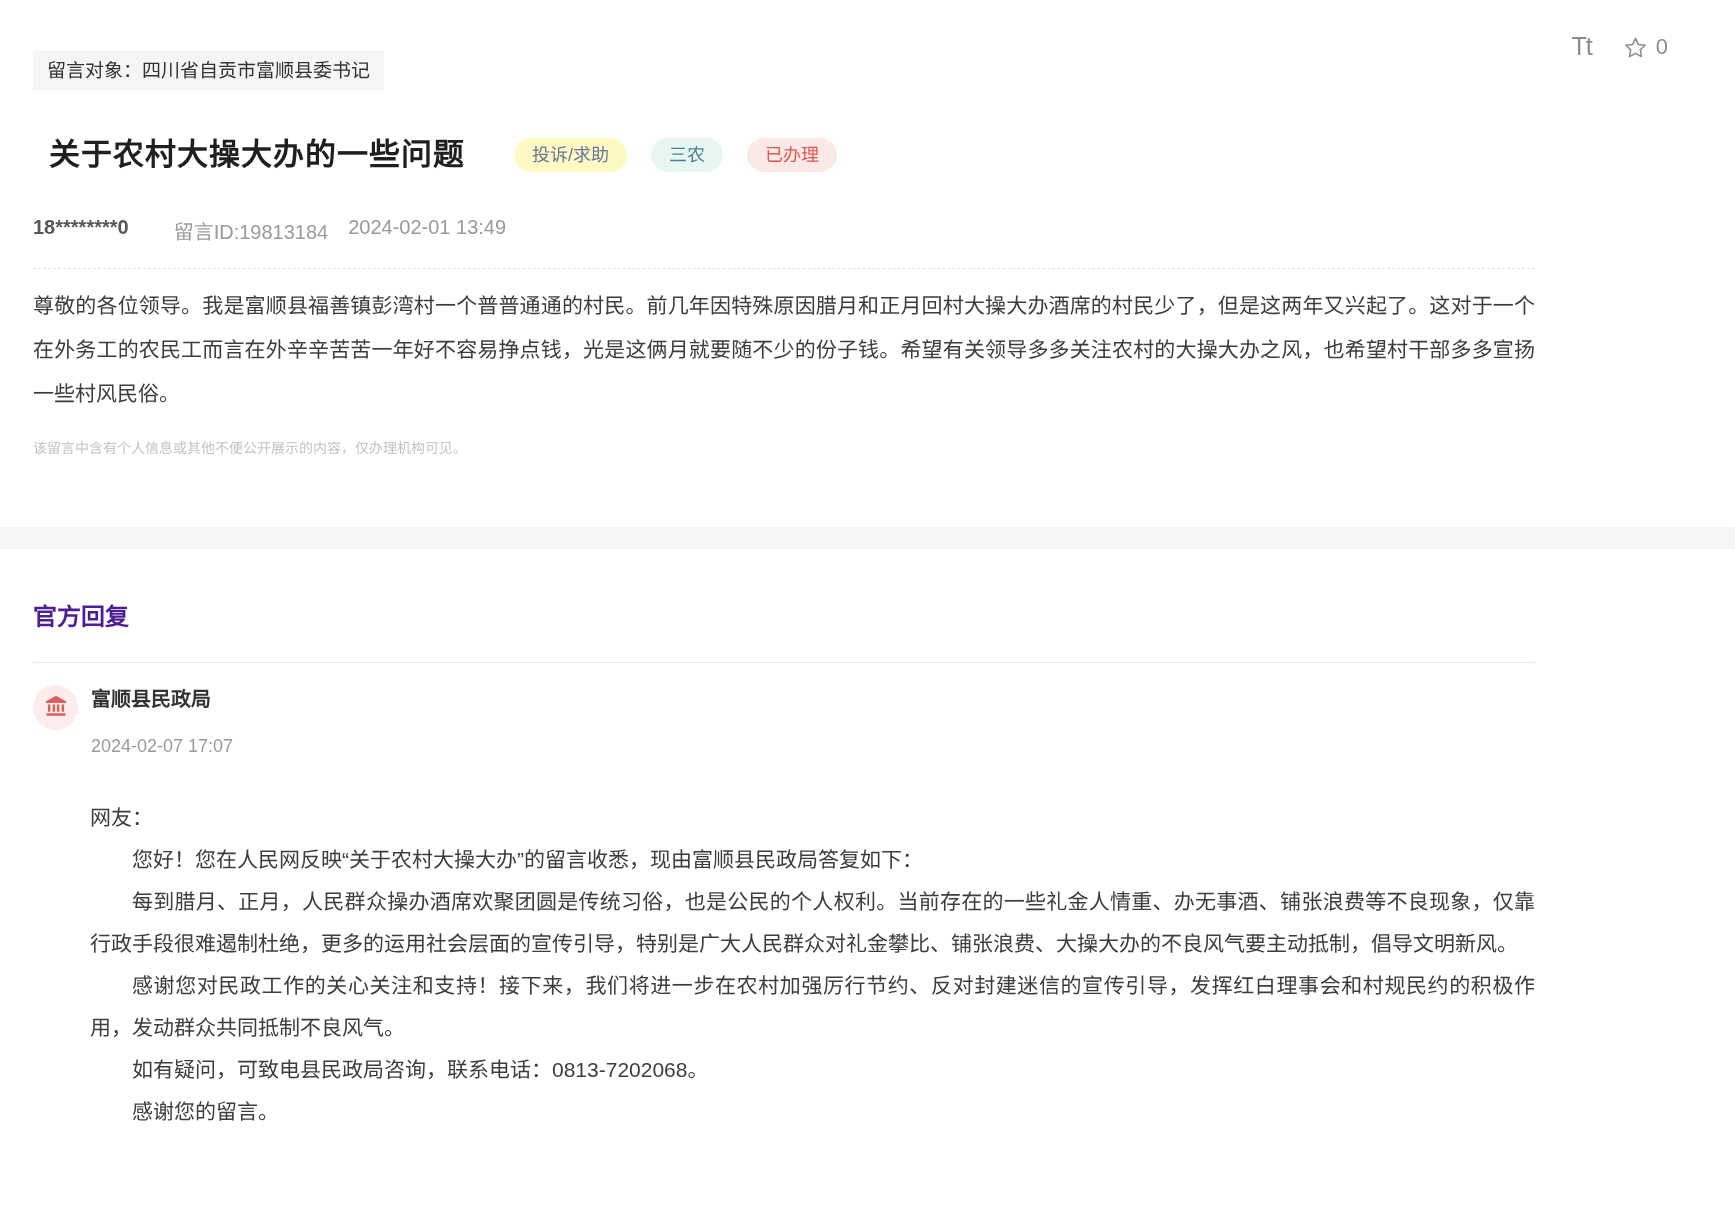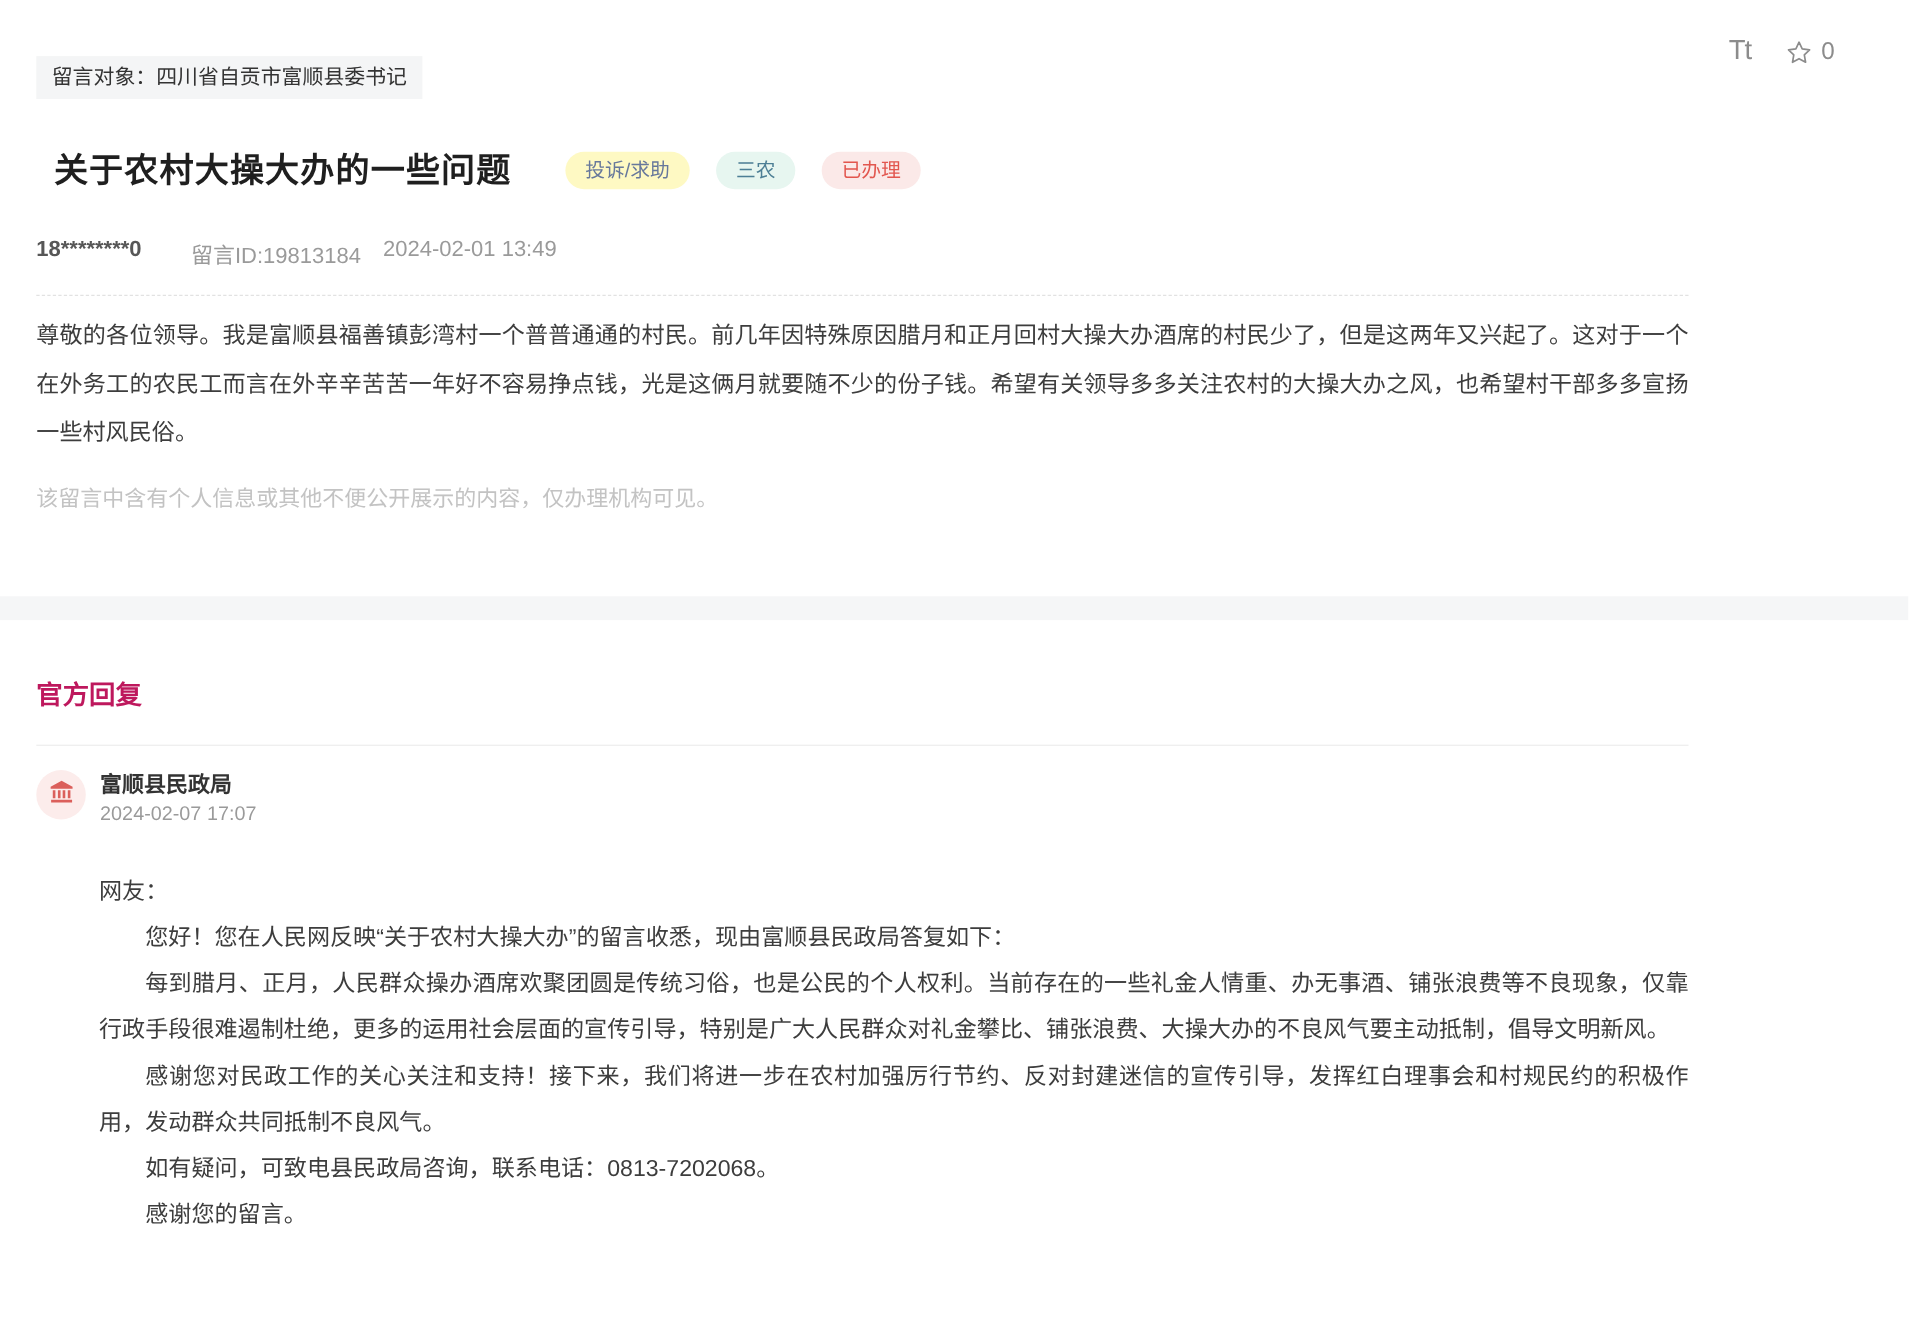--- a/index.html
+++ b/index.html
@@ -94,55 +94,55 @@
   }
 
   .body-text {
     margin-top: 15px;
     font-size: 21px;
     line-height: 44px;
     color: #3d3d3d;
     text-align: justify;
   }
   .privacy-note {
-    font-size: 20px;
+    font-size: 14px;
     color: #c3c3c3;
   }
 
   
   .section-gap { height: 22px; background: #f5f6f7; }
 
   
   .reply-section { background: #fff; padding: 48px 200px 40px 33px; }
   .reply-heading {
     margin: 0;
     font-size: 24px;
     font-weight: 700;
-    color: #be185d;
+    color: #4c1d95;
   }
   .reply-divider {
     border: none;
     border-top: 1px solid #ececec;
     margin: 30px 0 0 0;
   }
   .reply-head { display: flex; align-items: flex-start; margin-top: 22px; }
   .avatar {
     width: 45px;
     height: 45px;
     border-radius: 50%;
     background: #fceceb;
     display: flex;
     align-items: center;
     justify-content: center;
     flex: 0 0 45px;
   }
   .avatar svg { width: 26px; height: 26px; fill: #db5f5b; }
   .reply-meta { margin-left: 13px; }
   .agency-name { font-size: 20px; font-weight: 700; color: #333; line-height: 1.1; margin-top: 3px; }
-  .reply-date { margin-top: 4px; font-size: 18px; color: #9a9a9a; }
+  .reply-date { margin-top: 26px; font-size: 18px; color: #9a9a9a; }
 
   .reply-body {
     margin-left: 57px;
     margin-top: 40px;
     font-size: 21px;
     line-height: 42px;
     color: #3d3d3d;
     text-align: justify;
   }
   .reply-body p { margin: 0; }

